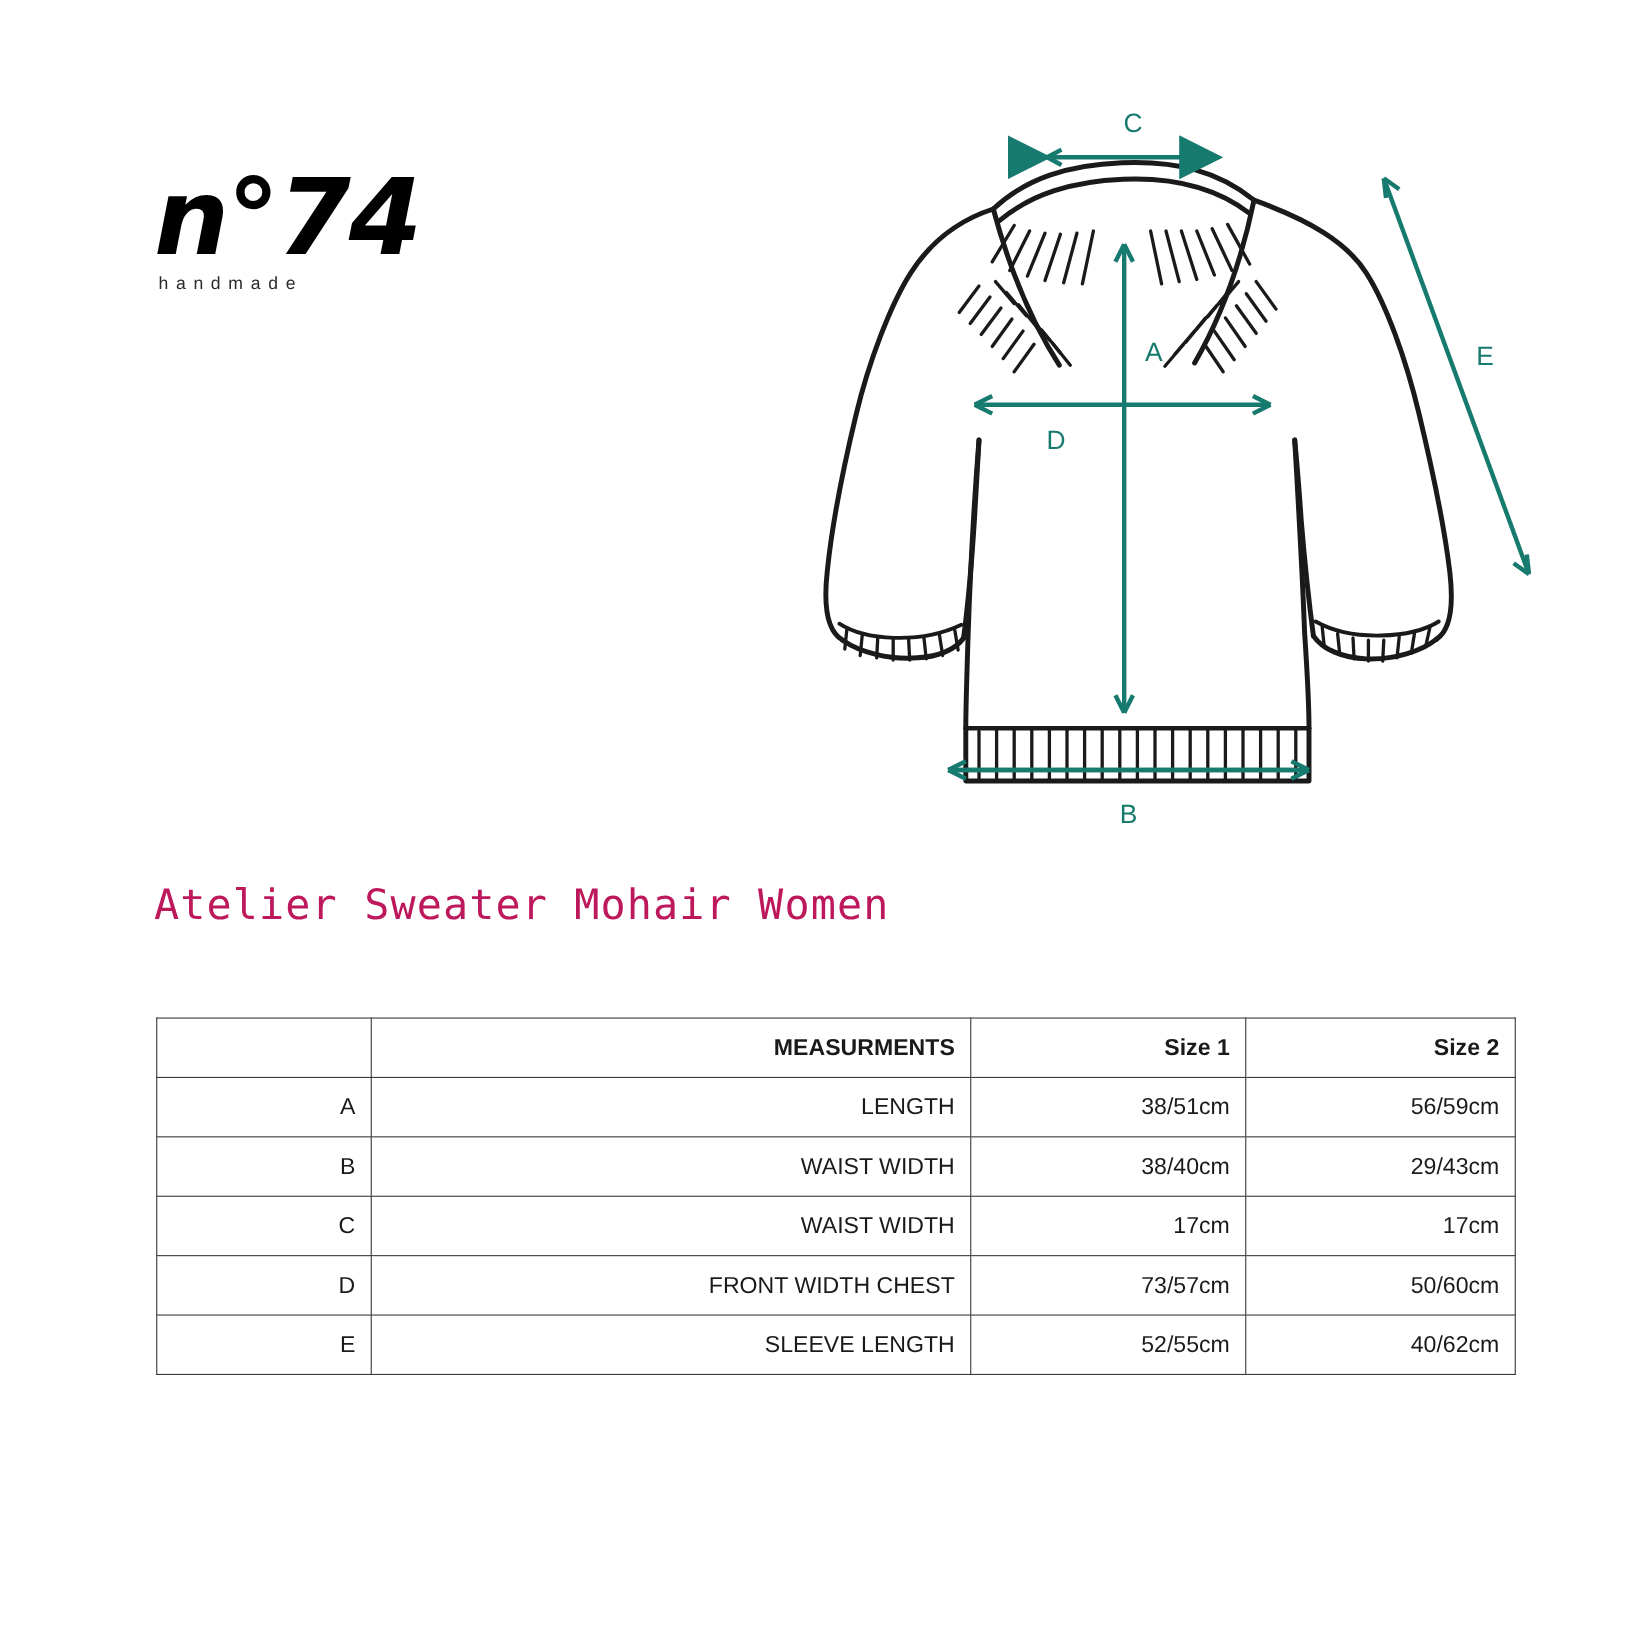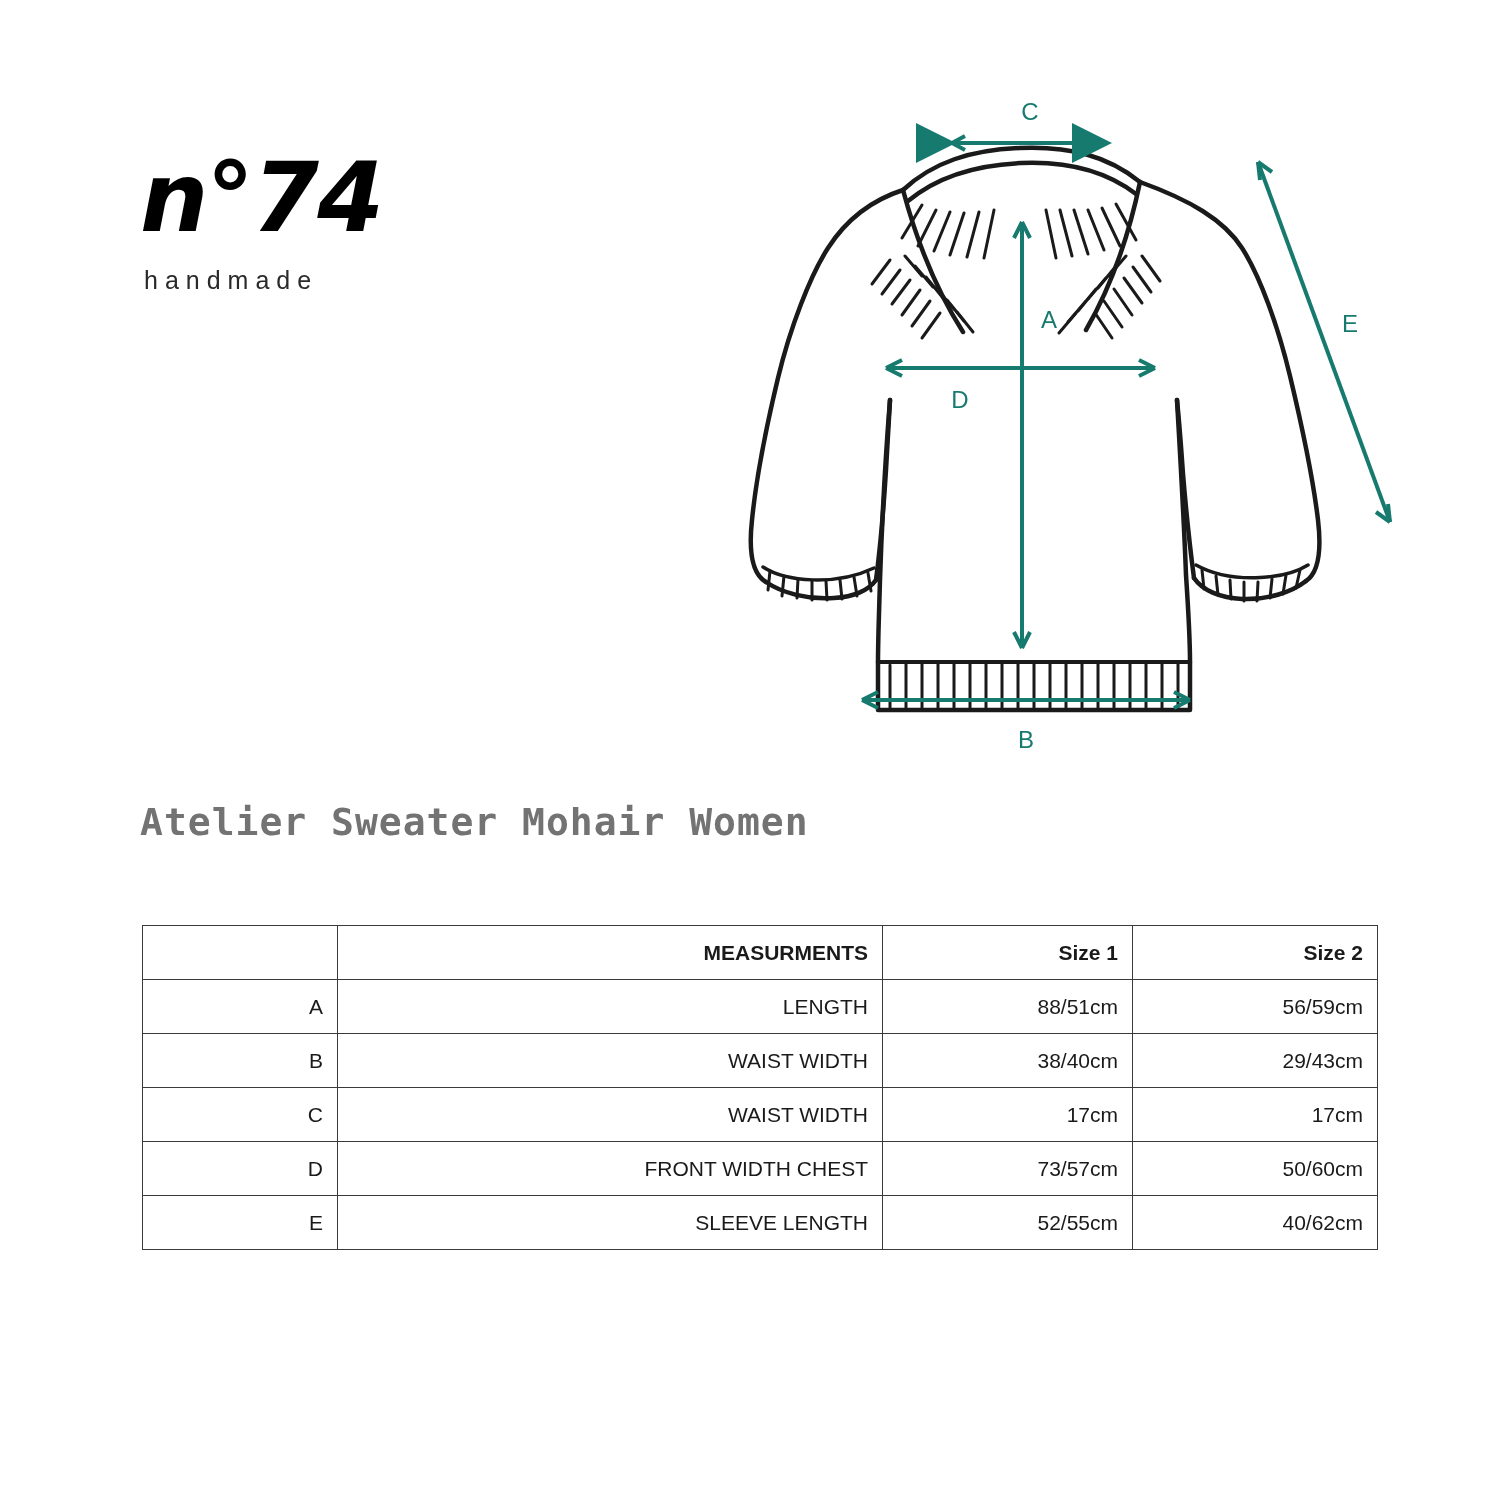--- a/index.html
+++ b/index.html
@@ -28,24 +28,24 @@
     font-family: "DejaVu Sans", sans-serif;
     font-weight: 700;
     font-size: 96px;
     line-height: 1;
     letter-spacing: -2px;
     color: #000000;
     font-style: italic;
   }
   .logo-sub {
     font-family: "Liberation Sans", sans-serif;
-    font-size: 25px;
+    font-size: 16px;
     letter-spacing: 7px;
     color: #2a2a2a;
-    margin-top: 20px;
+    margin-top: 4px;
     margin-left: 4px;
   }
 
   
   .illustration {
     position: absolute;
     left: 690px;
     top: 70px;
     width: 740px;
     height: 720px;
@@ -55,23 +55,22 @@
   }
 
   
   .product-title {
     position: absolute;
     left: 140px;
     top: 800px;
     font-family: "DejaVu Sans Mono", monospace;
     font-size: 38px;
     letter-spacing: 1px;
-    color: #737373;
+    color: #be185d;
     white-space: nowrap;
-    font-weight: bold;
   }
 
   
   .table-wrap {
     position: absolute;
     left: 142px;
     top: 925px;
     width: 1235px;
   }
   table.size-table {
@@ -288,21 +287,21 @@
         <th class="hdr-blank"></th>
         <th>MEASURMENTS</th>
         <th>Size 1</th>
         <th>Size 2</th>
       </tr>
     </thead>
     <tbody>
       <tr>
         <td class="letter">A</td>
         <td>LENGTH</td>
-        <td>88/51cm</td>
+        <td>38/51cm</td>
         <td>56/59cm</td>
       </tr>
       <tr>
         <td class="letter">B</td>
         <td>WAIST WIDTH</td>
         <td>38/40cm</td>
         <td> 29/43cm</td>
       </tr>
       <tr>
         <td class="letter">C</td>

